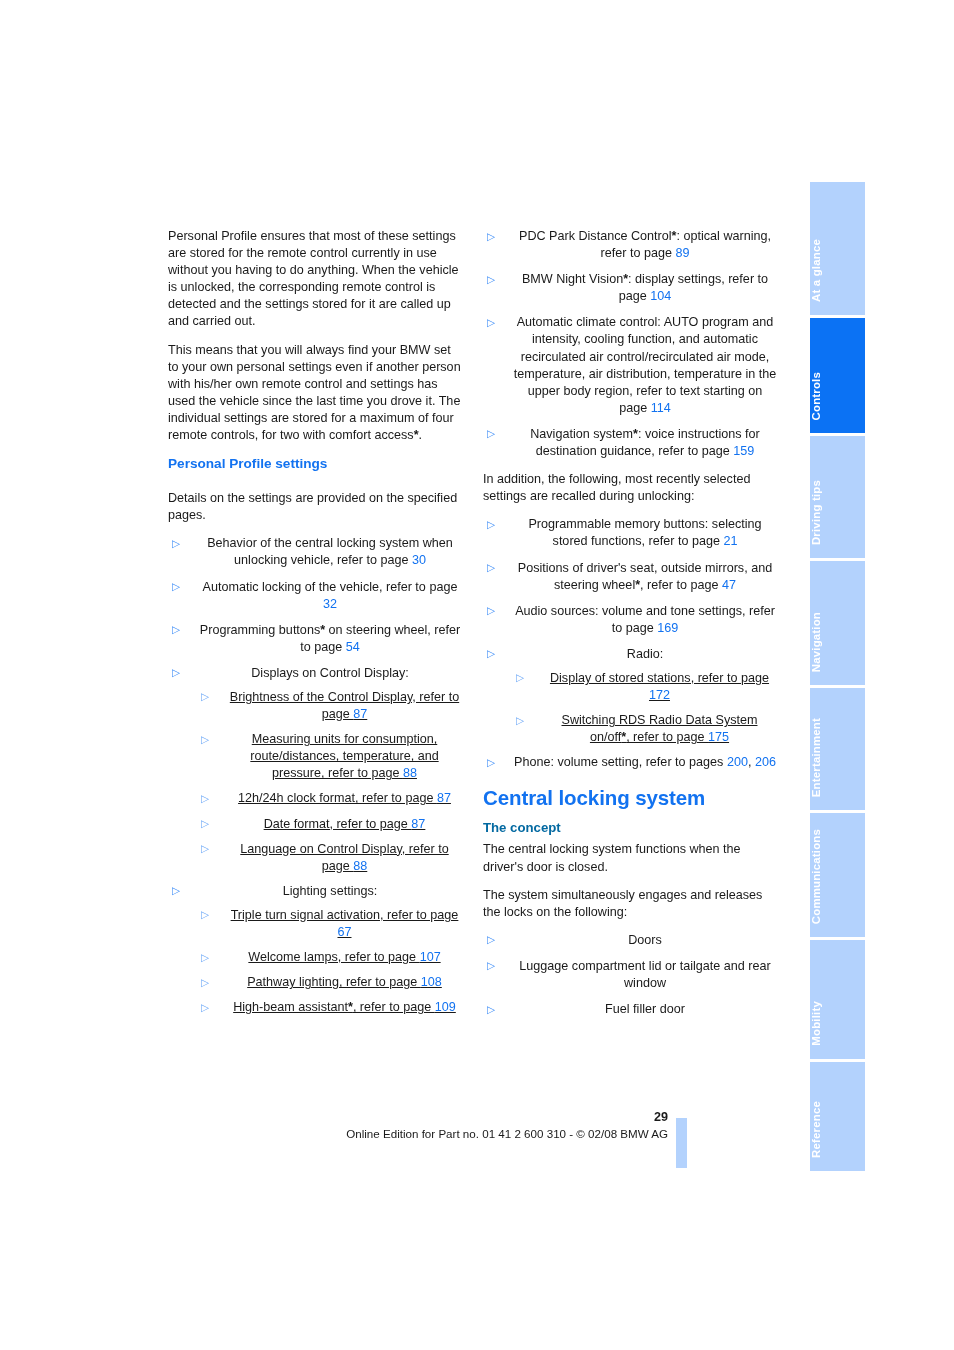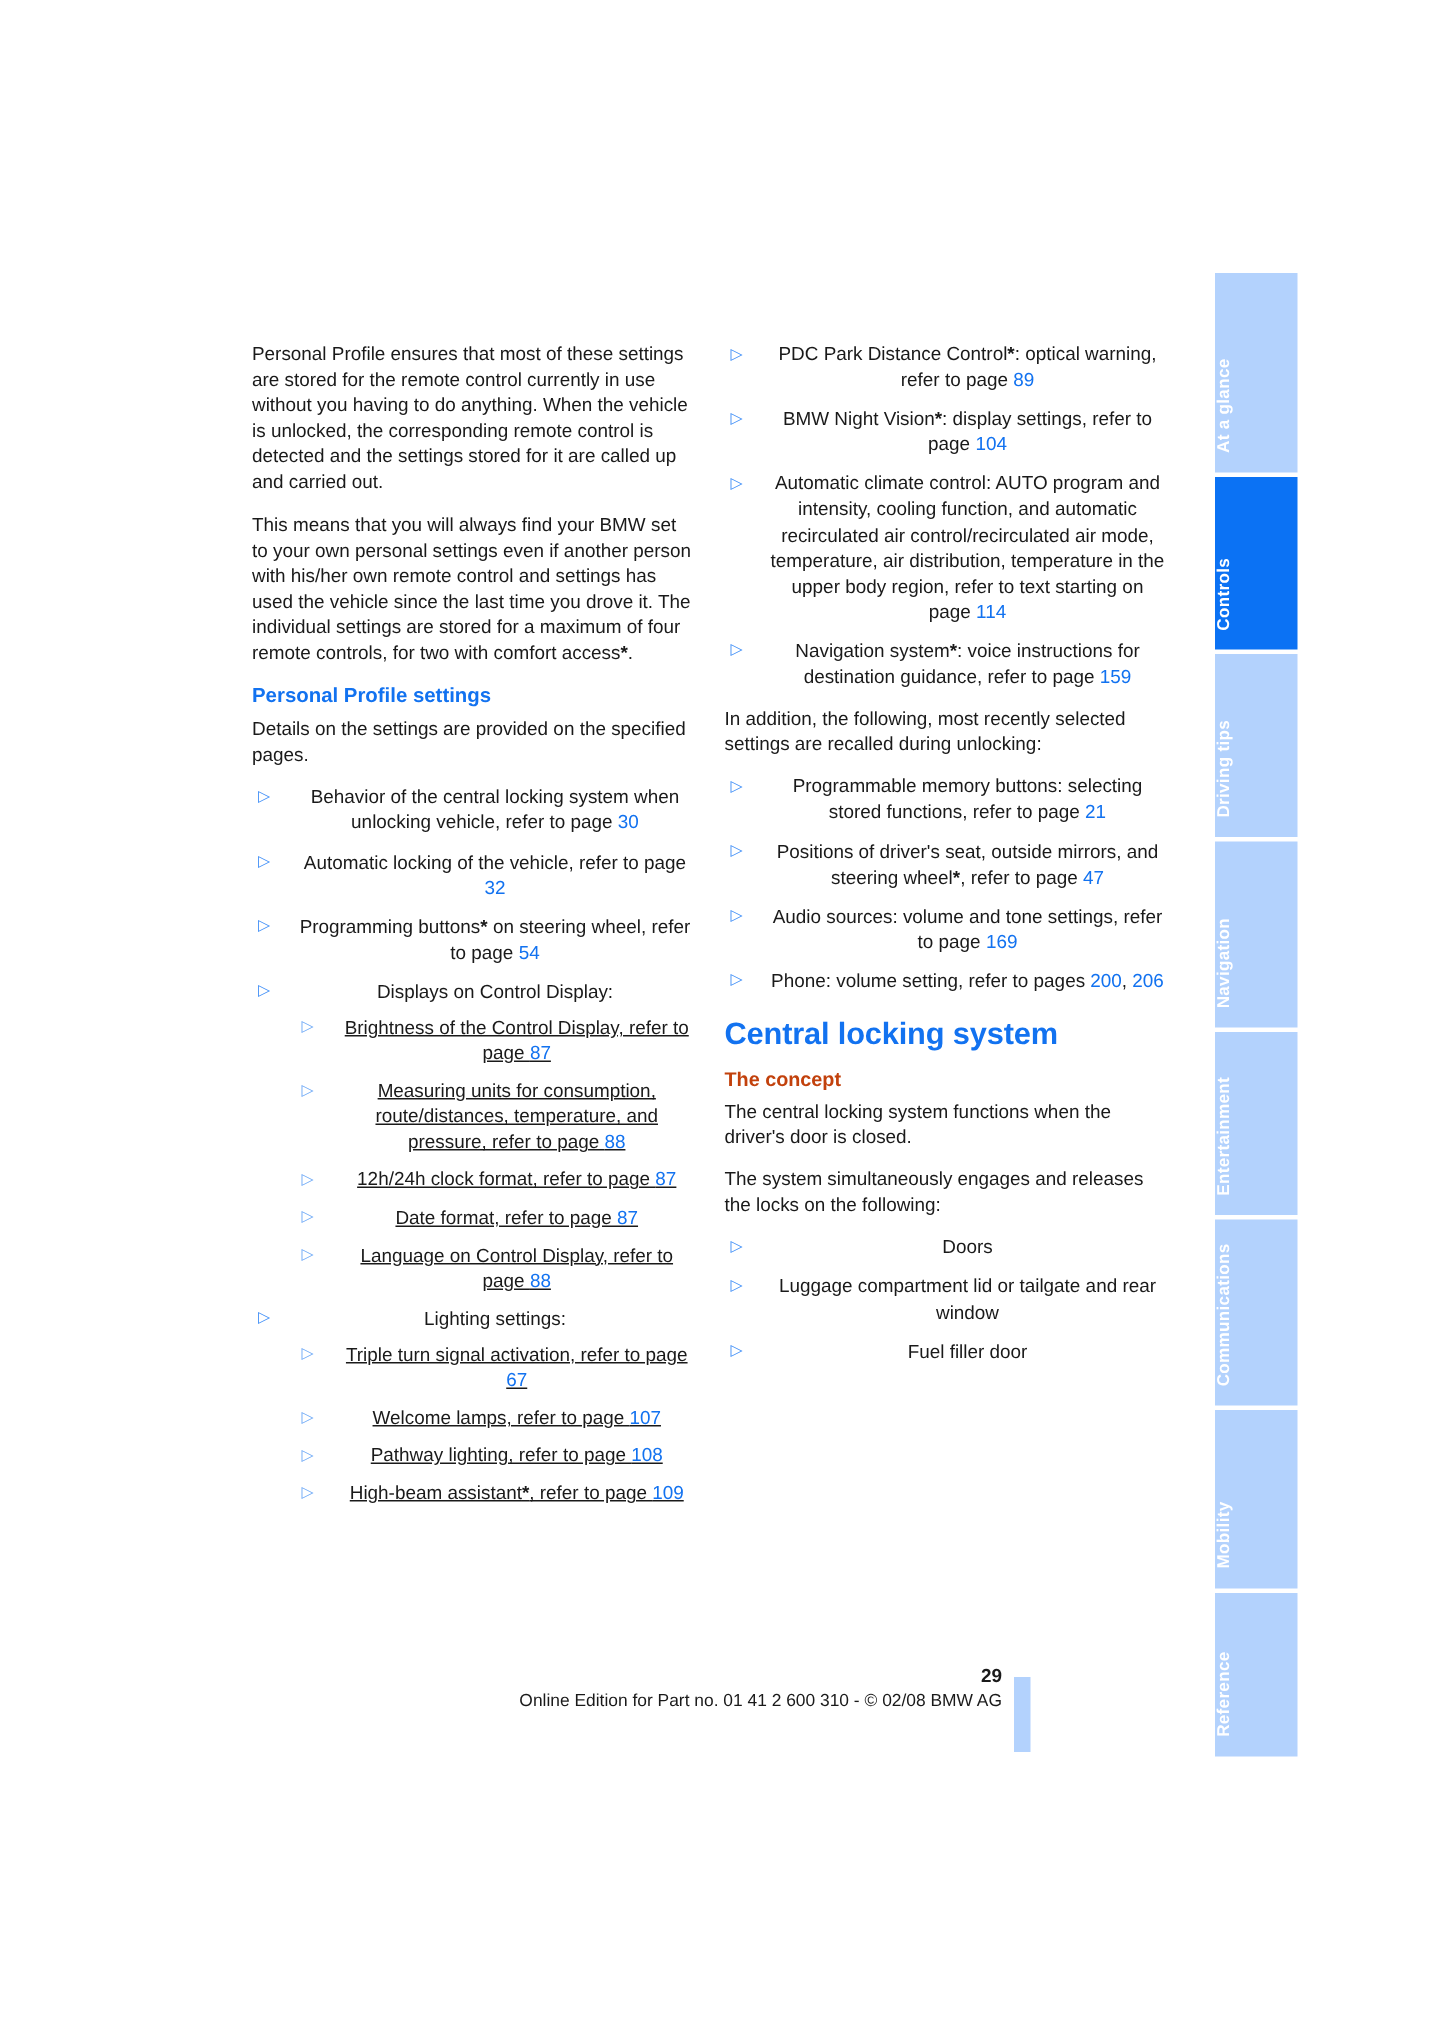--- a/index.html
+++ b/index.html
@@ -36,33 +36,33 @@
 
   p.para {
     margin: 0 0 11px 0;
     text-align: left;
   }
 
   h2.section-title {
     color: #1272f0;
     font-size: 13.6px;
     font-weight: bold;
-    margin: 11px 0 6px 0;
+    margin: 11px 0 18px 0;
     line-height: 17px;
   }
   h1.big-title {
     color: #1272f0;
     font-size: 20.5px;
     font-weight: bold;
     margin: 14px 0 9px 0;
     line-height: 25px;
     letter-spacing: -0.1px;
   }
   h3.sub-title {
-    color: #c2410c;
+    color: #0369a1;
     font-size: 13.2px;
     font-weight: bold;
     margin: 8px 0 5px 0;
     line-height: 17px;
   }
 
   
   ul.blist {
     list-style: none;
     margin: 0 0 0 0;
@@ -235,20 +235,27 @@
 
     <div class="listwrap">
     <ul class="blist">
 
       <li><span>Programmable memory buttons: selecting stored functions, refer to page </span><span class="ref">21</span></li>
 
       <li><span>Positions of driver's seat, outside mirrors, and steering wheel</span><span class="star">*</span><span>, refer to page </span><span class="ref">47</span></li>
 
       <li><span>Audio sources: volume and tone settings, refer to page </span><span class="ref">169</span></li>
 
+      <li class="tight">
+        <span>Radio:</span>
+        <ul class="blist">
+          <li><span>Display of stored stations, refer to page </span><span class="ref">172</span></li>
+          <li><span>Switching RDS Radio Data System on/off</span><span class="star">*</span><span>, refer to page </span><span class="ref">175</span></li>
+        </ul>
+      </li>
 
       <li><span>Phone: volume setting, refer to pages </span><span class="ref">200</span><span>, </span><span class="ref">206</span></li>
 
     </ul>
     </div>
 
     <h1 class="big-title">Central locking system</h1>
 
     <h3 class="sub-title">The concept</h3>
 

